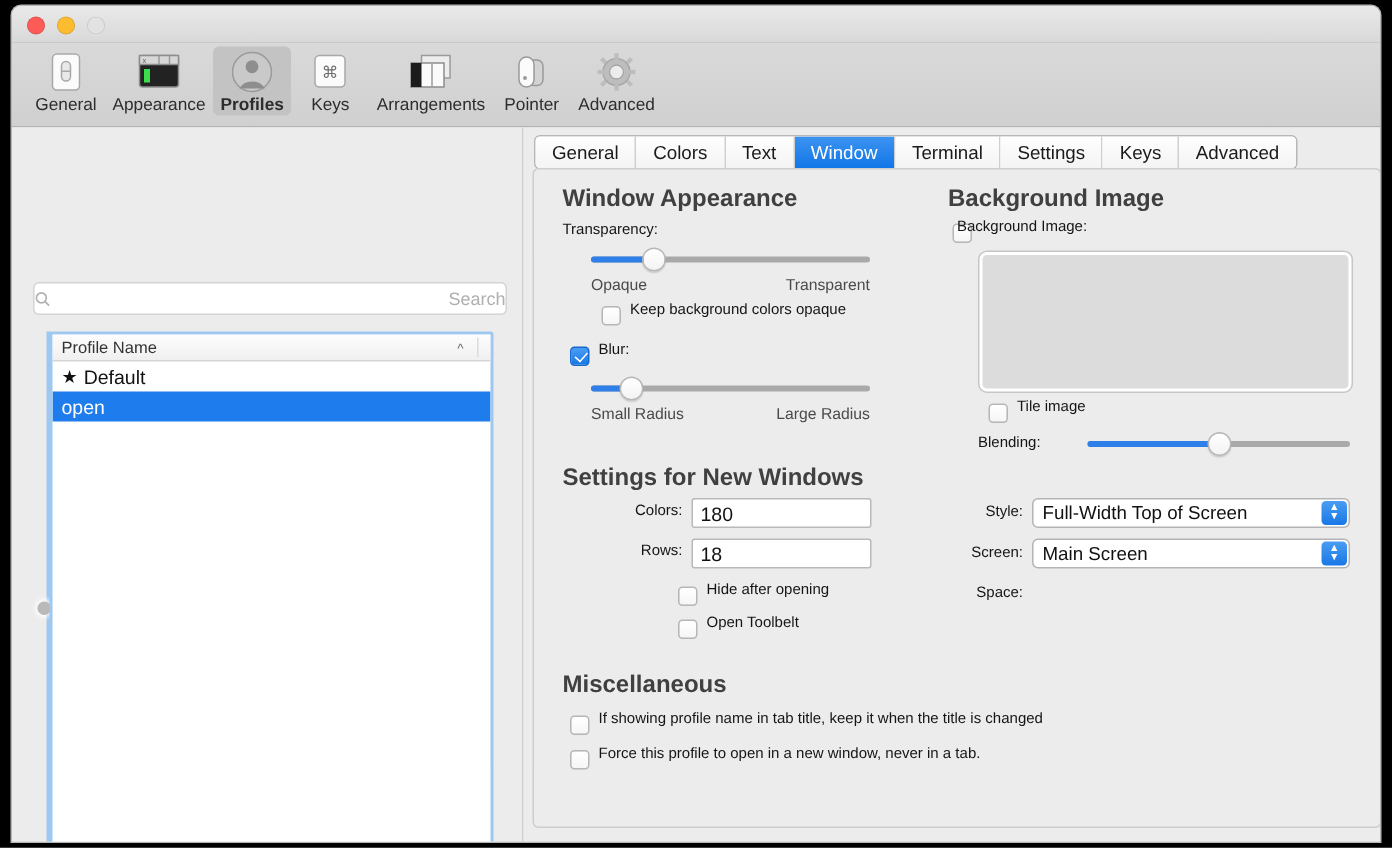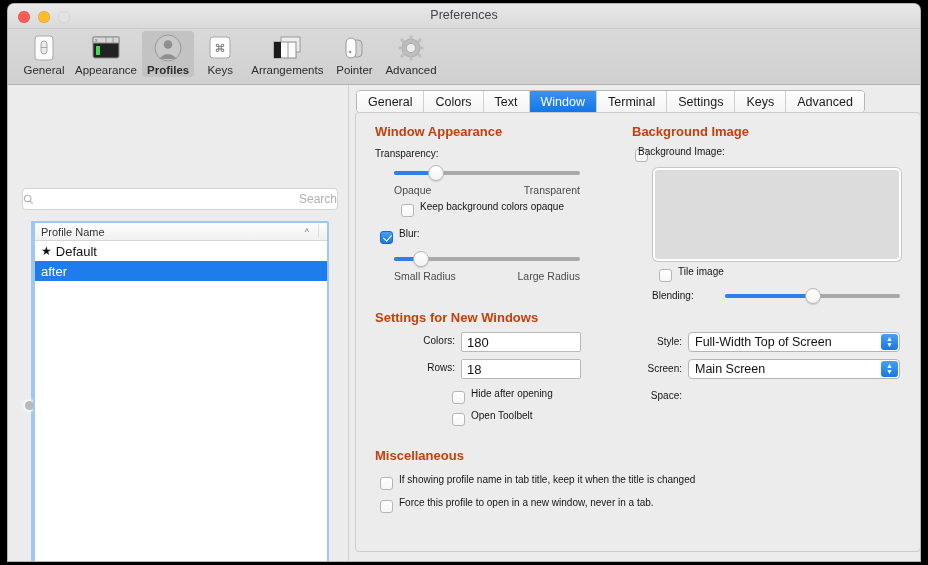--- a/index.html
+++ b/index.html
@@ -215,23 +215,23 @@
     left: 6px; top: 27px;
     width: 566px; height: 440px;
     background: #ececec;
     border: 1px solid #cdcdcd;
     border-radius: 4px;
     box-sizing: border-box;
   }
 
   .sect-title {
     position: absolute;
-    font-size: 13px;
+    font-size: 16px;
     font-weight: bold;
-    color: #c2410c;
+    color: #404040;
   }
   .lbl {
     position: absolute;
     font-size: 10px;
     color: #151515;
   }
   .lbl.small { font-size: 10.5px; color: #4b4b4b; }
   .lbl.rt { text-align: right; }
 
   
@@ -338,21 +338,20 @@
 </style>
 </head>
 <body>
 
 <div id="window">
 
   <div id="titlebar">
     <div class="traffic close"></div>
     <div class="traffic min"></div>
     <div class="traffic zoom"></div>
-    <div id="window-title">Preferences</div>
   </div>
 
   <div id="toolbar">
 
     <div class="tb-item">
       <div class="tb-icon">
         <svg width="24" height="26" viewBox="0 0 24 26">
           <rect x="3" y="1" width="18" height="24" rx="3" fill="#fbfbfb" stroke="#a8a8a8"></rect>
           <rect x="9" y="6" width="6" height="13" rx="3" fill="#e9e9e9" stroke="#a8a8a8"></rect>
           <line x1="9" y1="12.5" x2="15" y2="12.5" stroke="#a8a8a8"></line>
@@ -462,21 +461,21 @@
         <div id="list-header">
           <span>Profile Name</span>
           <span class="sort-caret">^</span>
           <span class="colsep"></span>
         </div>
         <div class="prow">
           <span class="star">★</span>
           <span>Default</span>
         </div>
         <div class="prow selected">
-          <span>after</span>
+          <span>open</span>
         </div>
       </div>
 
     </div>
 
     <div id="right-pane">
 
       <div id="tabbar">
         <div class="tab">General</div>
         <div class="tab">Colors</div>

